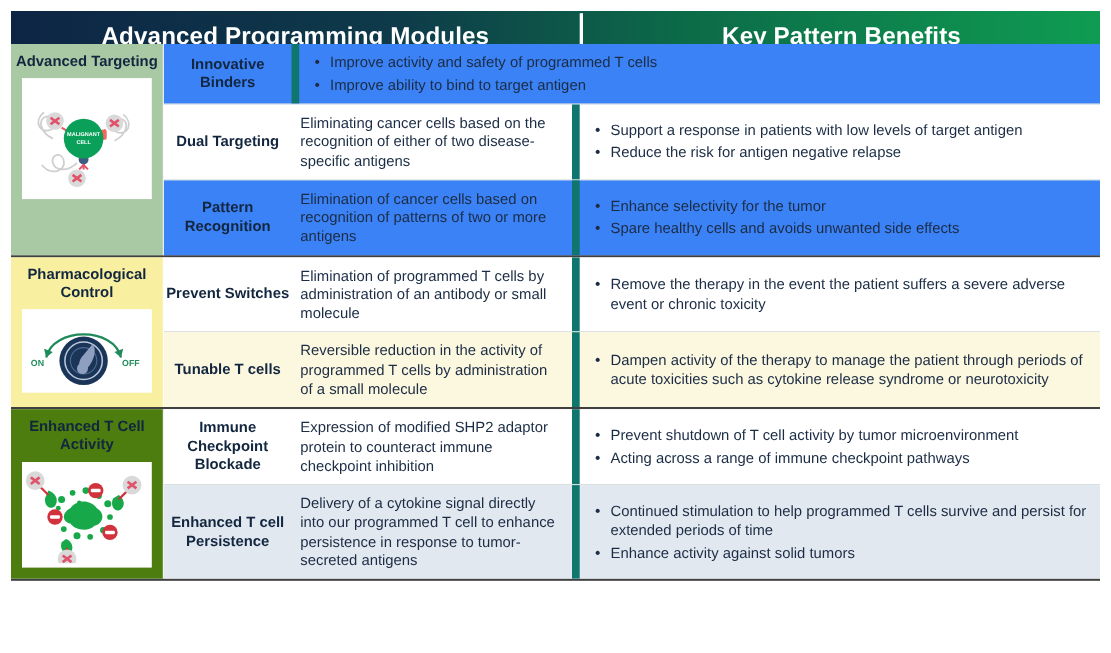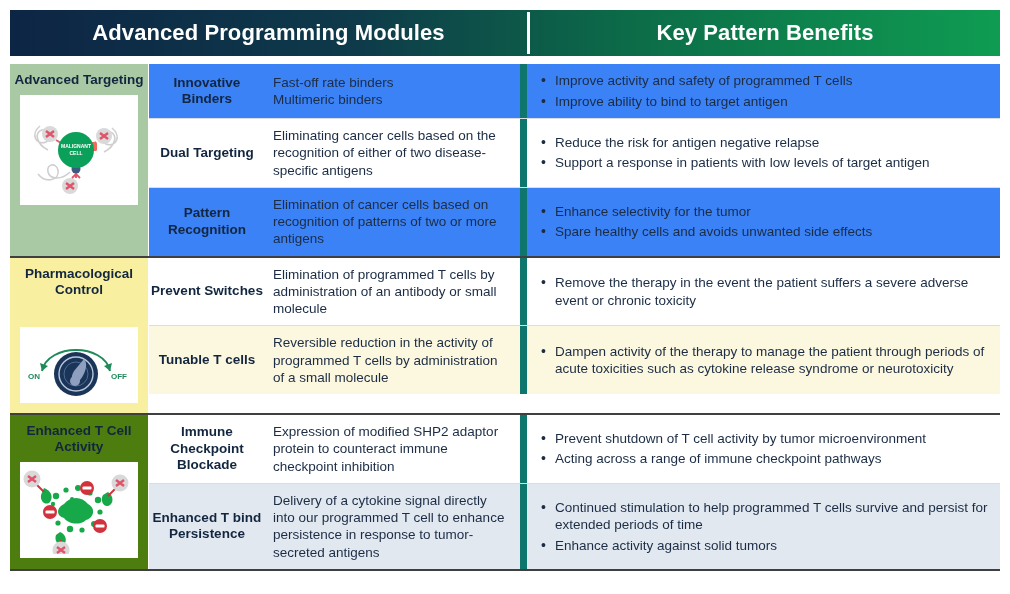--- a/index.html
+++ b/index.html
@@ -26,32 +26,32 @@
   .header .hcell.right{flex:1;}
   .header .divider{
     width:3px;height:42px;background:#ffffff;flex:0 0 auto;
   }
   .header .htitle{
     color:#ffffff;font-size:22px;font-weight:bold;letter-spacing:.1px;
     text-align:center;line-height:1.1;
   }
 
   
-  .table{position:absolute;left:10px;top:64px;width:990px;}
+  .table{position:absolute;left:10px;top:40px;width:990px;}
   .section{display:flex;border-bottom:2px solid #3f3f3f;box-sizing:border-box;}
   .section:last-child{border-bottom:2px solid #3f3f3f;}
 
   .catcell{
     width:139px;flex:0 0 139px;box-sizing:border-box;
     padding:8px 4px 10px 4px;
     display:flex;flex-direction:column;align-items:center;
     border-right:1px solid #ffffff;
   }
   .cat-green{background:#a9c8a4;}
-  .cat-yellow{background:#f8f0a0;gap:22px;}
+  .cat-yellow{background:#f8f0a0;}
   .cat-blue{background:#4d7c0f;}
 
   .cattitle{
     font-size:13.5px;font-weight:bold;text-align:center;line-height:1.2;
     color:#12263f;margin-bottom:7px;
   }
   .imgbox{
     background:#ffffff;width:118px;box-sizing:border-box;
     display:flex;align-items:center;justify-content:flex-start;
   }
@@ -146,43 +146,37 @@
             <path d="M46 83 l8 6 M54 83 l-8 6" stroke="#e0536a" stroke-width="2.4"></path>
             <path d="M52 78 l4 -4 l4 4" fill="none" stroke="#e0536a" stroke-width="1.8"></path>
           </svg>
         </div>
       </div>
 
       <div class="rows">
 
         <div class="row bg-tint-green">
           <div class="modname">Innovative Binders</div>
-          <div class="moddesc">
-            <span>
-              <span class="dtext">Fast-off rate binders</span>
-              <span class="dtext">Multimeric binders</span>
-            </span>
-          </div>
           <div class="benefits">
             <ul class="blist">
               <li>Improve activity and safety of programmed T cells</li>
               <li>Improve ability to bind to target antigen</li>
             </ul>
           </div>
         </div>
 
         <div class="row bg-white">
           <div class="modname">Dual Targeting</div>
           <div class="moddesc">
             <span class="dtext">Eliminating cancer cells based on the recognition of either of two disease-specific antigens</span>
           </div>
           <div class="benefits">
             <ul class="blist">
+              <li>Support a response in patients with low levels of target antigen</li>
               <li>Reduce the risk for antigen negative relapse</li>
-              <li>Support a response in patients with low levels of target antigen</li>
             </ul>
           </div>
         </div>
 
         <div class="row bg-tint-green">
           <div class="modname">Pattern Recognition</div>
           <div class="moddesc">
             <span class="dtext">Elimination of cancer cells based on recognition of patterns of two or more antigens</span>
           </div>
           <div class="benefits">
@@ -306,21 +300,21 @@
           </div>
           <div class="benefits">
             <ul class="blist">
               <li>Prevent shutdown of T cell activity by tumor microenvironment</li>
               <li>Acting across a range of immune checkpoint pathways</li>
             </ul>
           </div>
         </div>
 
         <div class="row bg-tint-blue">
-          <div class="modname">Enhanced T bind Persistence</div>
+          <div class="modname">Enhanced T cell Persistence</div>
           <div class="moddesc">
             <span class="dtext">Delivery of a cytokine signal directly into our programmed T cell to enhance persistence in response to tumor-secreted antigens</span>
           </div>
           <div class="benefits">
             <ul class="blist">
               <li>Continued stimulation to help programmed T cells survive and persist for extended periods of time</li>
               <li>Enhance activity against solid tumors</li>
             </ul>
           </div>
         </div>

